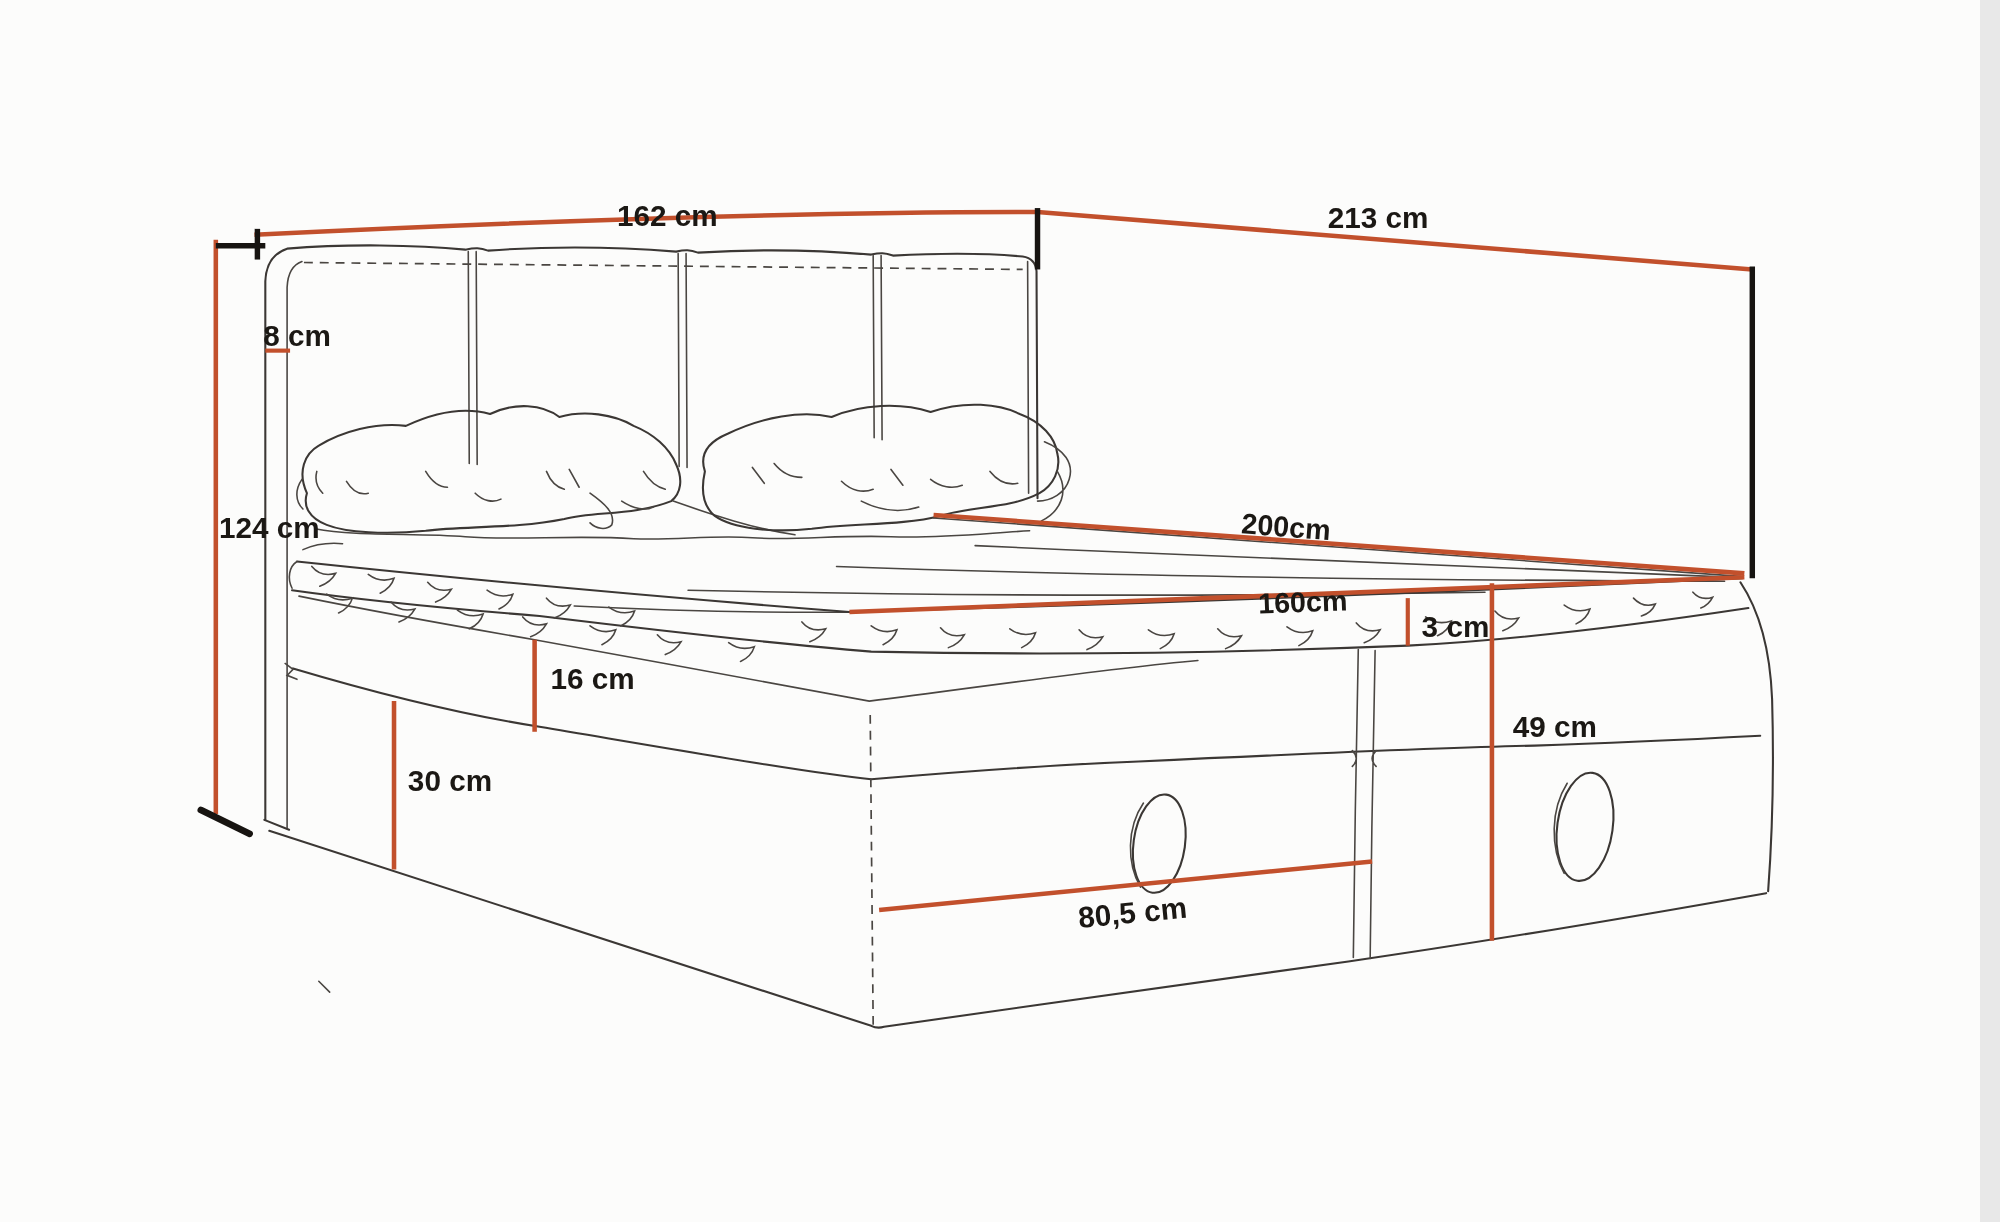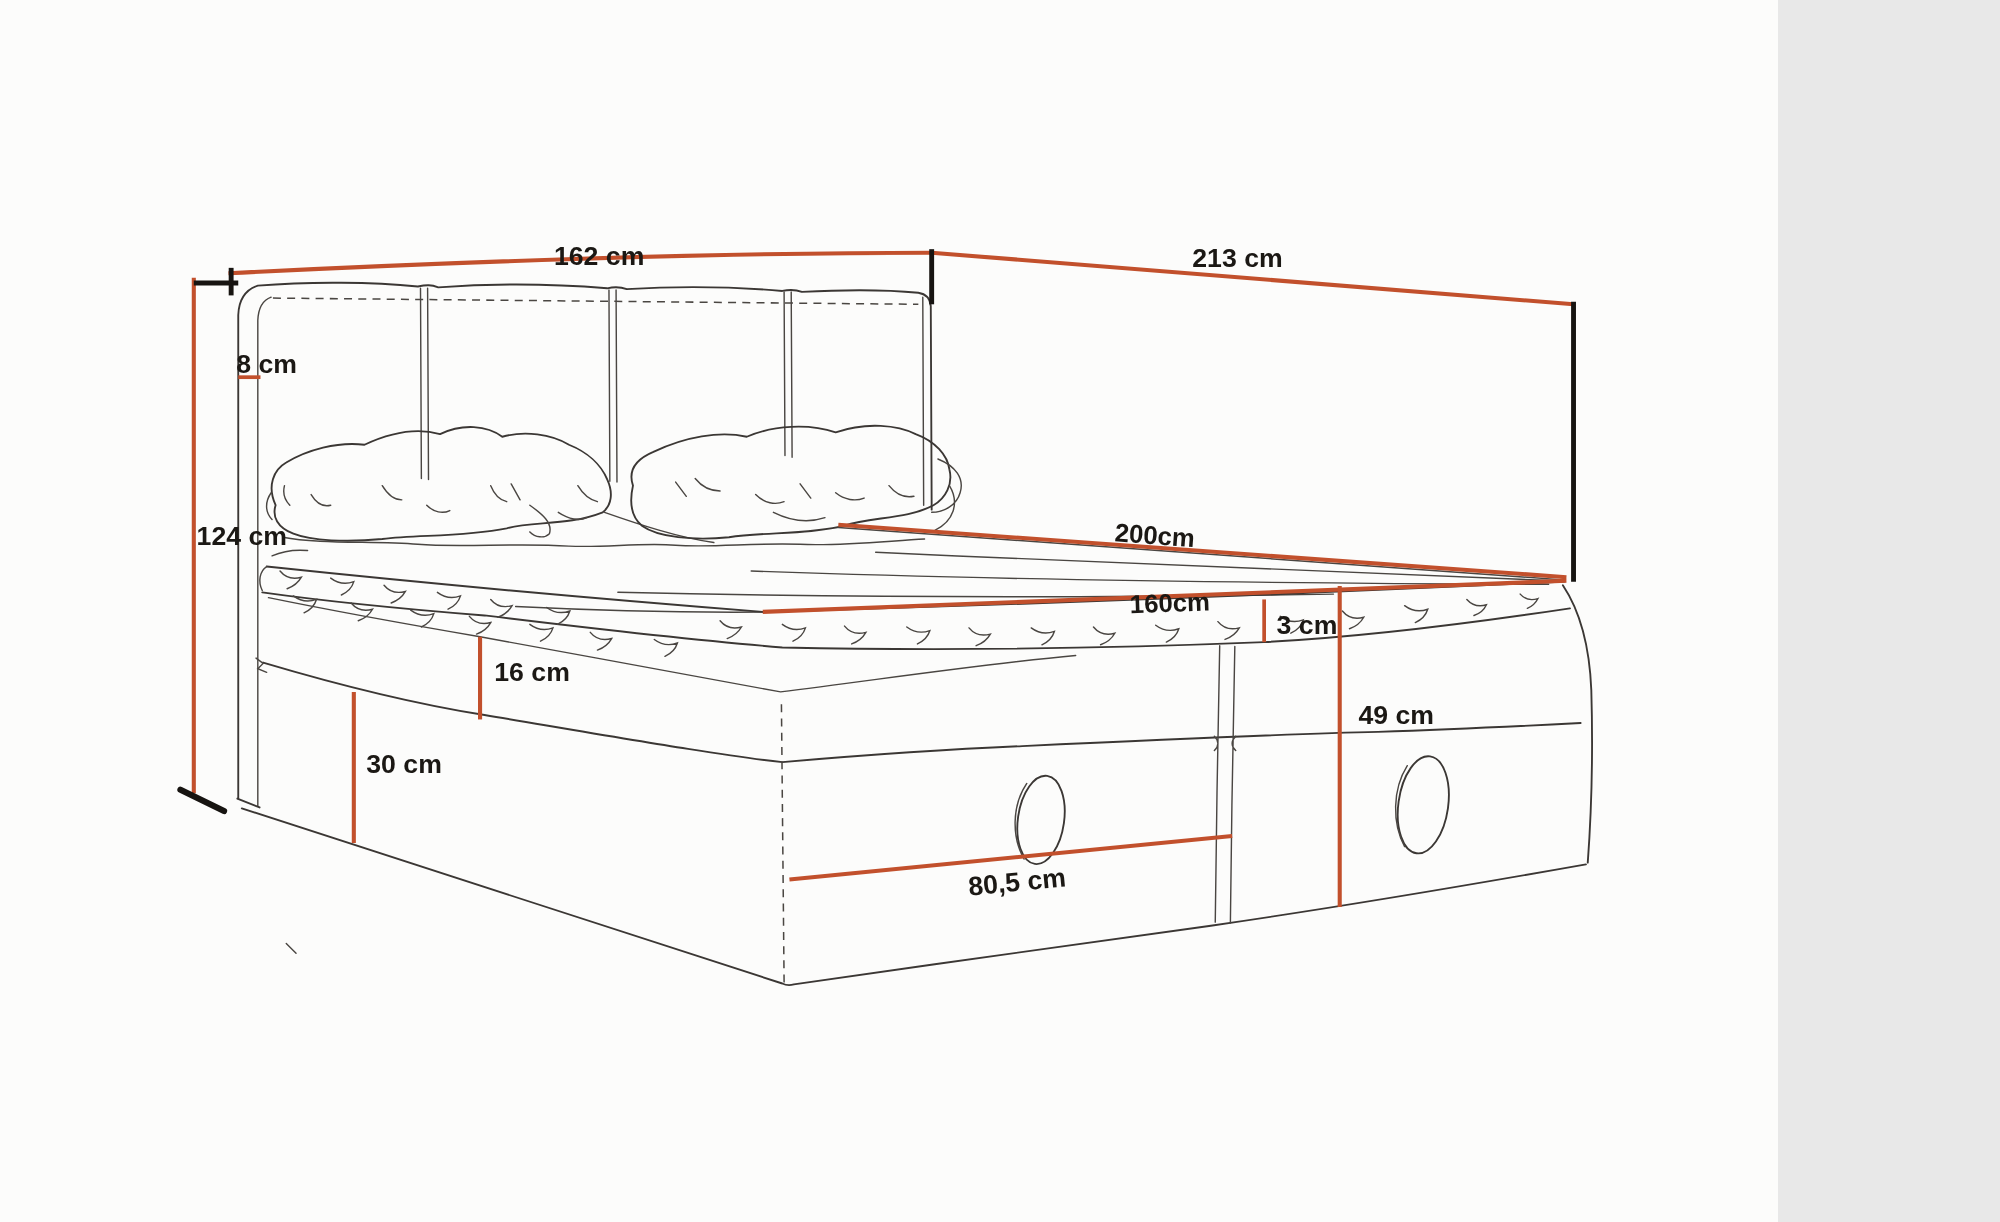--- a/index.html
+++ b/index.html
@@ -1,17 +1,17 @@
 <!DOCTYPE html>
 <html><head>
 <meta charset="utf-8">
 <style>
   html,body{margin:0;padding:0;background:#e8e8e8;}
   .stage{
-    width:1778px;height:1222px;
+    width:1980px;height:1222px;
     background:#fcfcfb;
     position:relative;
     font-family:"Liberation Sans", sans-serif;
     overflow:hidden;
   }
   svg{display:block;width:100%;height:100%;}
   .sk{fill:none;stroke:#3b3734;stroke-width:2.1;stroke-linecap:round;stroke-linejoin:round;}
   .sk-thin{fill:none;stroke:#4a4642;stroke-width:1.6;stroke-linecap:round;}
   .sk-dash{fill:none;stroke:#4a4642;stroke-width:1.7;stroke-dasharray:9 7;}
   .dim{fill:none;stroke:#c2502c;stroke-width:4.6;stroke-linecap:butt;}

